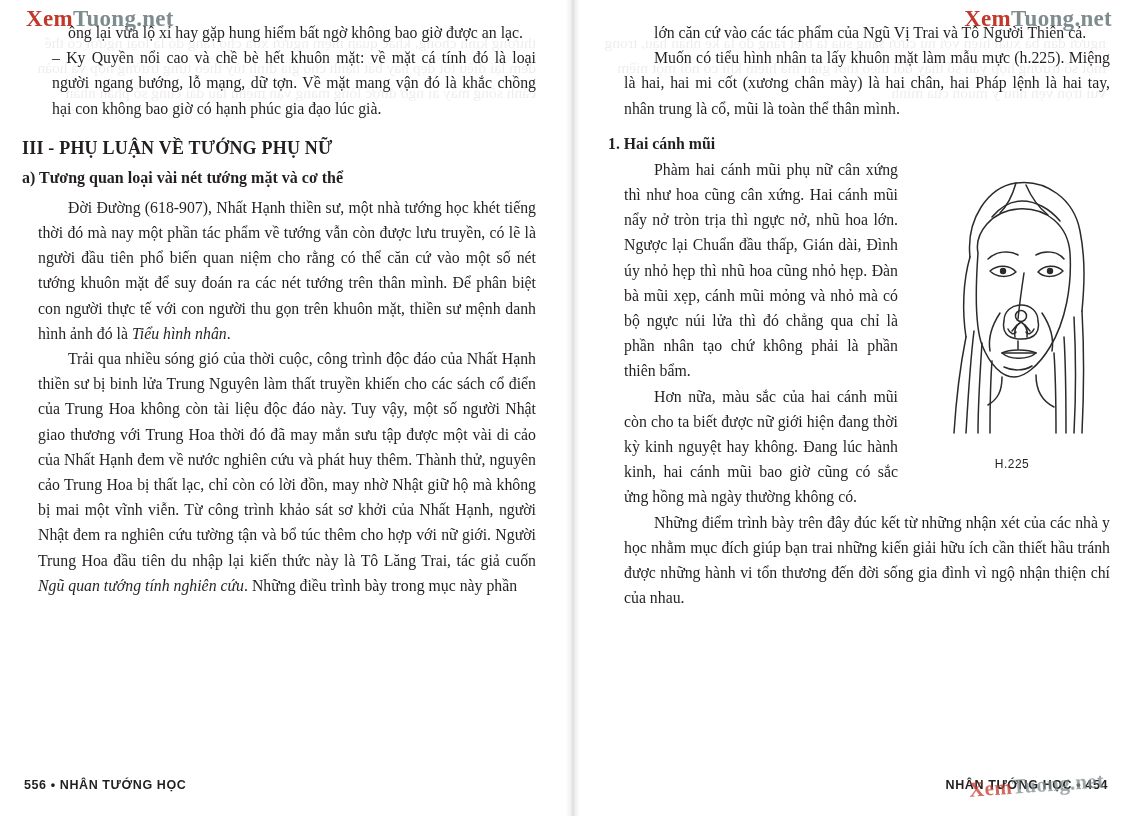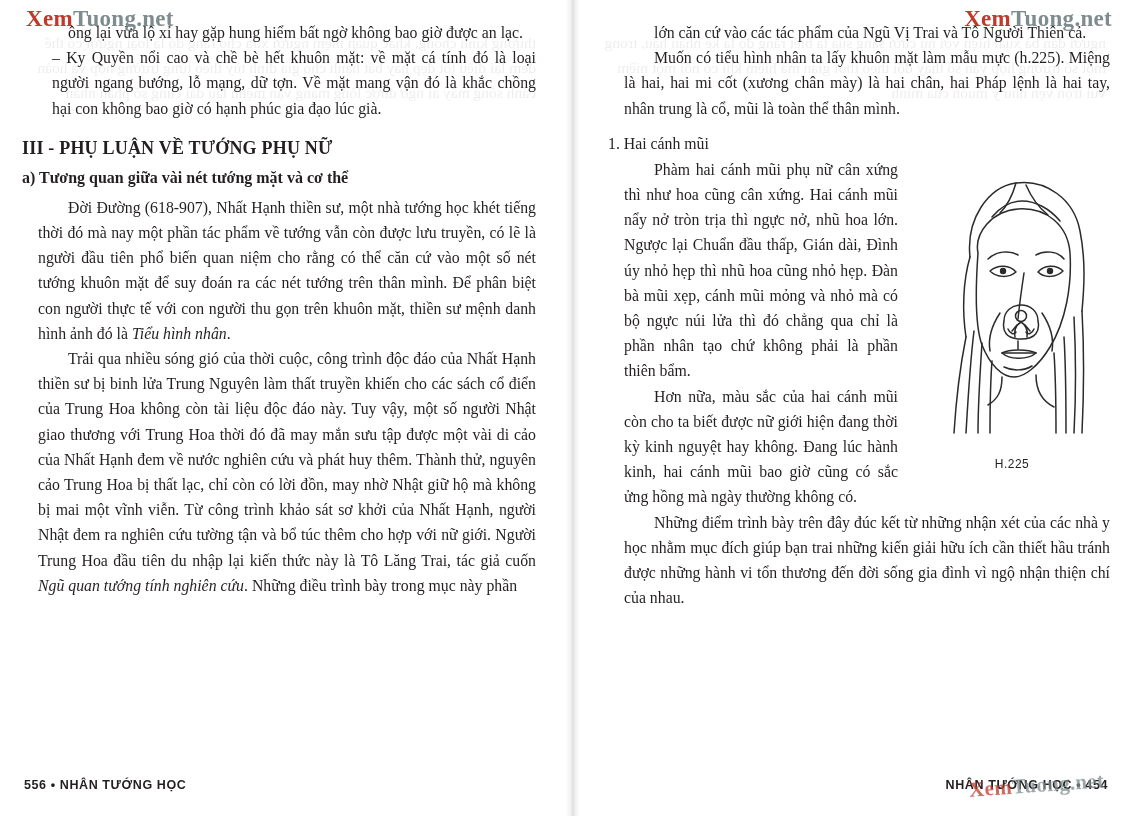--- a/index.html
+++ b/index.html
@@ -104,21 +104,21 @@
     margin: 17px 0 10px 0;
     letter-spacing: 0.2px;
   }
   h3.sub {
     font-size: 16px;
     font-weight: bold;
     margin: 6px 0 8px 0;
   }
   h3.numsub {
     font-size: 15.8px;
-    font-weight: normal;
+    font-weight: bold;
     margin: 14px 0 4px 0;
   }
   .italic { font-style: italic; }
 
   
   .fig-wrap {
     float: right;
     width: 208px;
     margin: 4px -6px 2px 10px;
     position: relative;
@@ -157,21 +157,21 @@
     <div class="bleed">thương kính chồng, khác quan niệm người xưa cho rằng đó là loại người có thể đem lại điều tốt đẹp hay bất hạnh cho gia đình tùy theo từng trường hợp và hoàn cảnh sống mấy ai ngờ được lòng mang vận mệnh lâu dài cùng số phận nhân</div>
 
     <div class="content">
 
       <p>ông lại vừa lộ xỉ hay gặp hung hiểm bất ngờ không bao giờ được an lạc.</p>
 
       <p class="dash">– Ky Quyền nổi cao và chề bè hết khuôn mặt: về mặt cá tính đó là loại người ngang bướng, lỗ mạng, dữ tợn. Về mặt mang vận đó là khắc chồng hại con không bao giờ có hạnh phúc gia đạo lúc già.</p>
 
       <h2 class="section">III - PHỤ LUẬN VỀ TƯỚNG PHỤ NỮ</h2>
 
-      <h3 class="sub">a) Tương quan giữa vài nét tướng mặt và cơ thể</h3>
+      <h3 class="sub">a) Tương quan loại vài nét tướng mặt và cơ thể</h3>
 
       <p><span>Đời Đường (618-907), Nhất Hạnh thiền sư, một nhà tướng học khét tiếng thời đó mà nay một phần tác phẩm về tướng vẫn còn được lưu truyền, có lẽ là người đầu tiên phổ biến quan niệm cho rằng có thể căn cứ vào một số nét tướng khuôn mặt để suy đoán ra các nét tướng trên thân mình. Để phân biệt con người thực tế với con người thu gọn trên khuôn mặt, thiền sư mệnh danh hình ảnh đó là </span><span class="italic">Tiểu hình nhân</span><span>.</span></p>
 
       <p><span>Trải qua nhiều sóng gió của thời cuộc, công trình độc đáo của Nhất Hạnh thiền sư bị binh lửa Trung Nguyên làm thất truyền khiến cho các sách cổ điển của Trung Hoa không còn tài liệu độc đáo này. Tuy vậy, một số người Nhật giao thương với Trung Hoa thời đó đã may mắn sưu tập được một vài di cảo của Nhất Hạnh đem về nước nghiên cứu và phát huy thêm. Thành thử, nguyên cảo Trung Hoa bị thất lạc, chỉ còn có lời đồn, may nhờ Nhật giữ hộ mà không bị mai một vĩnh viễn. Từ công trình khảo sát sơ khởi của Nhất Hạnh, người Nhật đem ra nghiên cứu tường tận và bổ túc thêm cho hợp với nữ giới. Người Trung Hoa đầu tiên du nhập lại kiến thức này là Tô Lăng Trai, tác giả cuốn </span><span class="italic">Ngũ quan tướng tính nghiên cứu</span><span>. Những điều trình bày trong mục này phần</span></p>
 
     </div>
 
     <div class="folio folio-left">556 • NHÂN TƯỚNG HỌC</div>
   </div>
 

